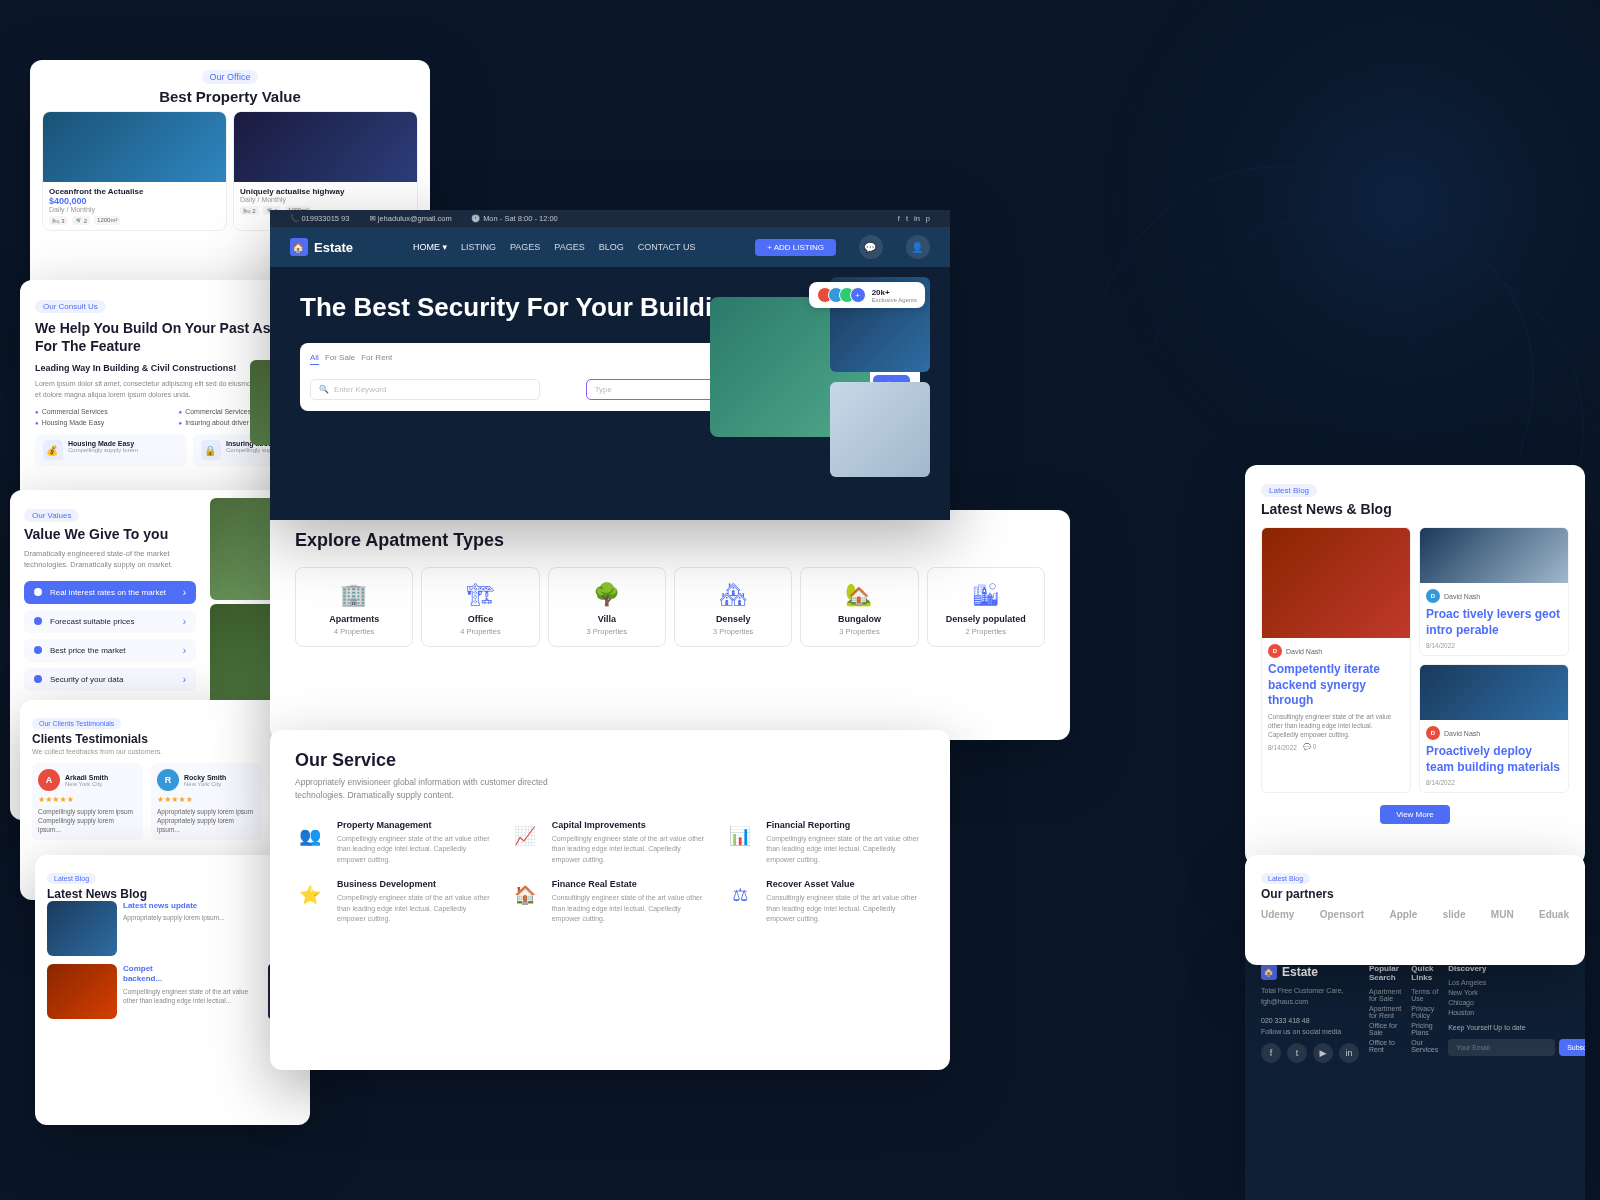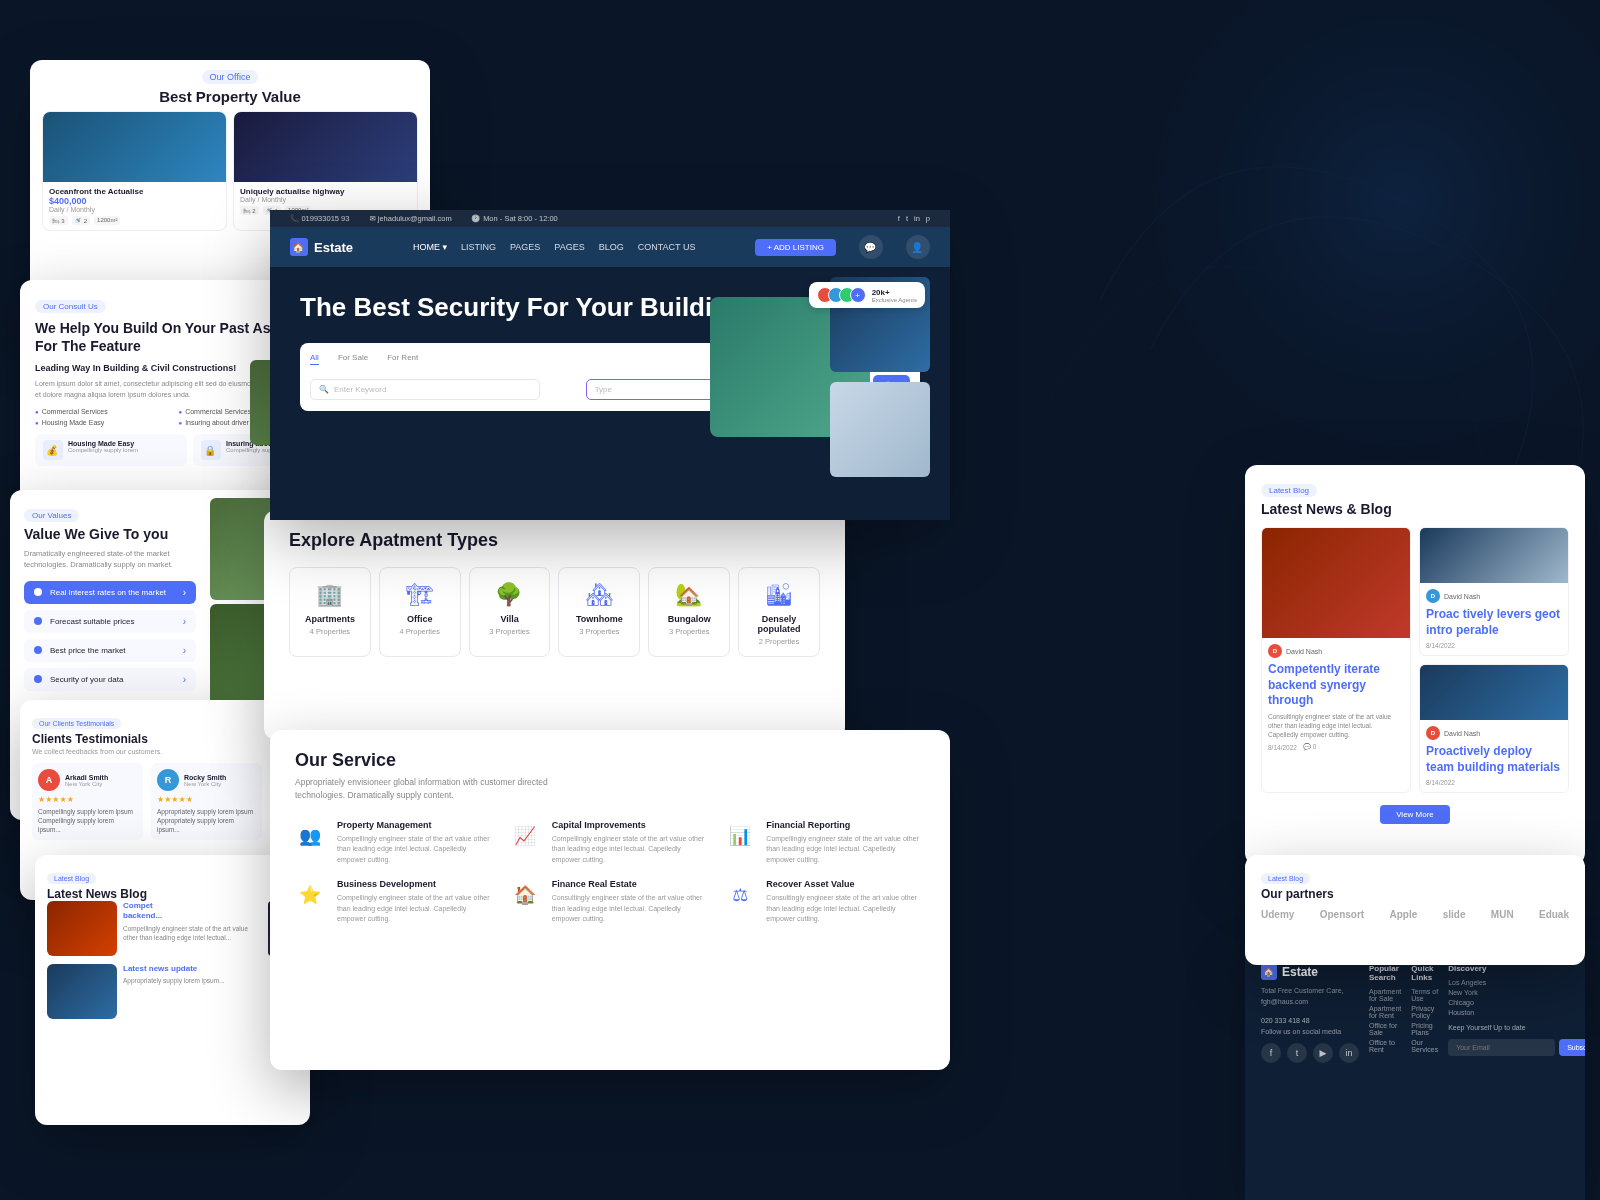--- a/index.html
+++ b/index.html
@@ -202,21 +202,21 @@
     .hero-text { flex: 1; }
     .hero-text h1 { font-size: 26px; font-weight: 800; color: white; line-height: 1.2; margin-bottom: 20px; }
     .search-bar {
       background: white;
       border-radius: 8px;
       padding: 8px 10px;
       display: flex;
       flex-direction: column;
       gap: 6px;
     }
-    .search-tabs { display: flex; gap: 19px; margin-bottom: 4px; }
+    .search-tabs { display: flex; gap: 6px; margin-bottom: 4px; }
     .search-tab { font-size: 8px; color: #888; padding: 2px 0; cursor: pointer; }
     .search-tab.active { color: #4f6ef7; border-bottom: 1.5px solid #4f6ef7; }
     .search-inputs { display: flex; gap: 6px; align-items: center; }
     .search-input-field { flex: 1; border: 1px solid #e5e7eb; border-radius: 5px; padding: 5px 8px; font-size: 8px; color: #aaa; display: flex; align-items: center; gap: 5px; }
     .search-select { flex: 1; border: 1px solid #8b5cf6; border-radius: 5px; padding: 5px 8px; font-size: 8px; color: #aaa; display: flex; align-items: center; justify-content: space-between; margin-left: 40px; }
     .search-adv { font-size: 8px; color: #4f6ef7; display: flex; align-items: center; gap: 3px; white-space: nowrap; }
     .search-btn { background: #4f6ef7; color: white; border: none; border-radius: 5px; padding: 6px 10px; font-size: 14px; cursor: pointer; }
     .hero-img-area {
       position: absolute;
       right: 20px;
@@ -268,22 +268,22 @@
     .agent-av { width: 16px; height: 16px; border-radius: 50%; border: 1.5px solid white; margin-left: -5px; }
     .agent-av:first-child { margin-left: 0; }
     .agent-av1 { background: #e74c3c; }
     .agent-av2 { background: #3498db; }
     .agent-av3 { background: #2ecc71; }
     .agent-plus { width: 16px; height: 16px; background: #4f6ef7; border-radius: 50%; display: flex; align-items: center; justify-content: center; font-size: 8px; color: white; margin-left: -5px; border: 1.5px solid white; }
 
     
     .card-explore {
       top: 510px;
-      left: 264px;
-      width: 581px;
+      left: 270px;
+      width: 800px;
       height: 230px;
       z-index: 4;
     }
     .card-explore .card-content { padding: 20px 25px; }
     .card-explore h2 { font-size: 18px; font-weight: 700; color: #1a1a2e; margin-bottom: 16px; }
     .apt-types { display: flex; gap: 8px; }
     .apt-type { flex: 1; text-align: center; border: 1px solid #e5e7eb; border-radius: 8px; padding: 14px 8px 10px; cursor: pointer; transition: all 0.2s; }
     .apt-icon { font-size: 22px; color: #4f6ef7; margin-bottom: 6px; }
     .apt-name { font-size: 9px; font-weight: 700; color: #1a1a2e; margin-bottom: 3px; }
     .apt-count { font-size: 7.5px; color: #999; }
@@ -555,33 +555,33 @@
     </div>
   </div>
 </div>
 
 <div class="card-layer card-news-small">
   <div class="card-content">
     <div class="badge-sm">Latest Blog</div>
     <h2>Latest News Blog</h2>
     <div style="display:flex;flex-direction:column;gap:8px;">
       <div class="news-small-row">
+        <div class="news-small-img ns-img2"></div>
+        <div style="flex:1;">
+          <div class="ns-title">Latest news update</div>
+          <div class="ns-text">Appropriately supply lorem ipsum...</div>
+        </div>
+      </div>
+      <div class="news-small-row">
         <div class="news-small-img ns-img1"></div>
         <div style="flex:1;">
           <div class="ns-title">Compet<br>backend...</div>
           <div class="ns-text">Compellingly engineer state of the art value other than leading edge intel lectual...</div>
         </div>
         <div class="news-small-img ns-img3"></div>
-      </div>
-      <div class="news-small-row">
-        <div class="news-small-img ns-img2"></div>
-        <div style="flex:1;">
-          <div class="ns-title">Latest news update</div>
-          <div class="ns-text">Appropriately supply lorem ipsum...</div>
-        </div>
       </div>
     </div>
   </div>
 </div>
 
 <div class="card-layer card-hero">
 
   <div class="hero-contact-bar">
     <span>📞 <span>019933015 93</span></span>
     <span>✉ <span>jehadulux@gmail.com</span></span>
@@ -678,21 +678,21 @@
         <div class="apt-name">Office</div>
         <div class="apt-count">4 Properties</div>
       </div>
       <div class="apt-type">
         <div class="apt-icon">🌳</div>
         <div class="apt-name">Villa</div>
         <div class="apt-count">3 Properties</div>
       </div>
       <div class="apt-type">
         <div class="apt-icon">🏘</div>
-        <div class="apt-name">Townhome</div>
+        <div class="apt-name">Densely</div>
         <div class="apt-count">3 Properties</div>
       </div>
       <div class="apt-type">
         <div class="apt-icon">🏡</div>
         <div class="apt-name">Bungalow</div>
         <div class="apt-count">3 Properties</div>
       </div>
       <div class="apt-type">
         <div class="apt-icon">🏙</div>
         <div class="apt-name">Densely populated</div>

